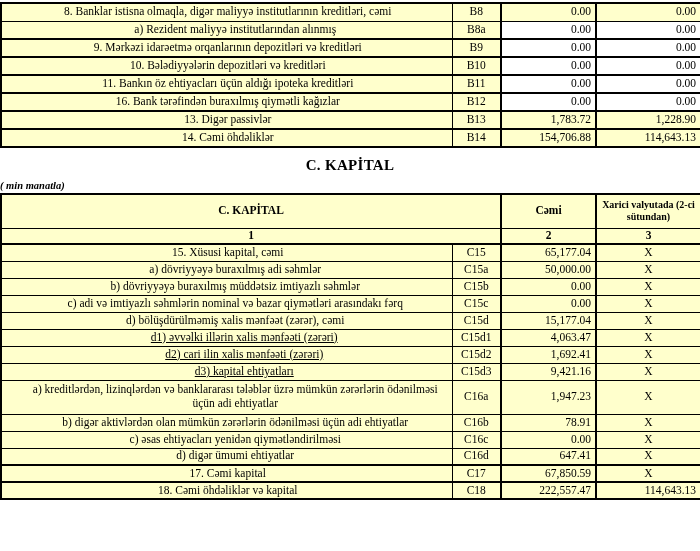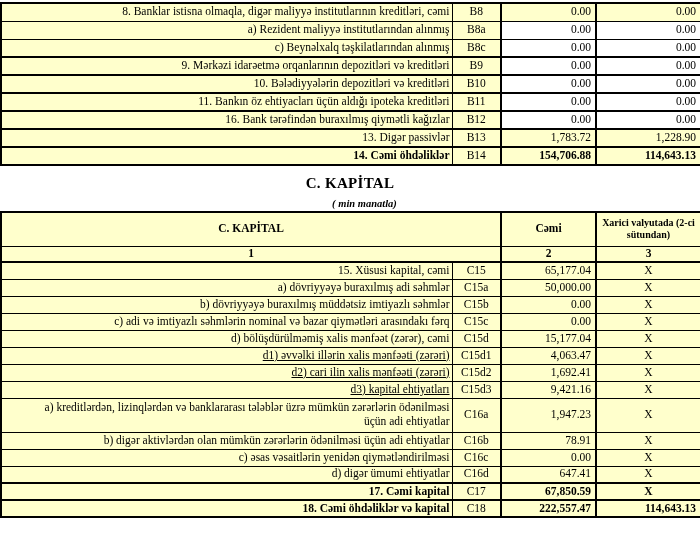--- a/index.html
+++ b/index.html
@@ -24,30 +24,30 @@
     padding: 0;
     font-size: 11.5px;
     line-height: 1.18;
     vertical-align: middle;
     background: var(--cell-yellow);
     overflow: hidden;
     font-weight: normal;
   }
   tr.group-start td, tr.group-start th { border-top-width: 2px; }
 
-  td.label { text-align: right; padding-left: 4px; padding-right: 2px; }
+  td.label { text-align: center; padding-left: 4px; padding-right: 2px; }
   td.label.indent-1 { padding-left: 19px; margin-left: 25px; }
   td.label.indent-2 { padding-left: 37px; text-decoration: underline; }
   td.code  { text-align: center; border-left-width: 1px; border-right-width: 2px; font-family: Liberation Serif, serif; }
   td.total { text-align: right; padding-right: 4px; border-right-width: 2px; }
   td.foreign { text-align: right; padding-right: 4px; }
   td.white { background: #ffffff; }
   td.x-cell { text-align: center; padding-right: 0; }
 
-  tr.bold td.label, tr.bold td.total, tr.bold td.foreign { font-weight: bold; }
+  tr.bold td.label, tr.bold td.total, tr.bold td.foreign { font-weight: normal; }
 
   #liabilities-table td { height: 18px; }
   #capital-table td { height: 17px; }
   #capital-table tr.tall td { height: 34px; }
 
   .hdr { text-align: center; font-weight: bold; }
   #capital-table th.hdr-title, #capital-table th.hdr-total { height: 34px; }
   #capital-table th.hdr-total, #capital-table th.hdr-foreign { border-left-width: 2px; }
   #capital-table th.hdr-foreign { font-size: 10px; line-height: 1.25; padding: 0 2px; }
   #capital-table td.colnum { height: 16px; text-align: center; font-weight: bold; }
@@ -55,27 +55,26 @@
 
   .section-title {
     text-align: center;
     font-weight: bold;
     font-size: 15px;
     margin-top: 9px;
     margin-bottom: 6px;
     letter-spacing: 0.3px;
   }
   .unit-note {
-    text-align: center;
+    text-align: left;
     font-style: italic;
     font-weight: bold;
     font-size: 10.5px;
     padding-right: 3px;
     margin-bottom: 2px;
-    margin-left: 32px;
   }
 </style>
 </head>
 <body>
 
 <div class="page">
 
   <table id="liabilities-table">
     <colgroup>
       <col style="width:451px">
@@ -86,26 +85,20 @@
     <tbody>
         <tr class="group-start">
     <td class="label indent-0">8. Banklar istisna olmaqla, digər maliyyə institutlarının kreditləri, cəmi</td>
     <td class="code">B8</td>
     <td class="total">0.00</td>
     <td class="foreign">0.00</td>
   </tr>
         <tr>
     <td class="label indent-1">a) Rezident maliyyə institutlarından alınmış</td>
     <td class="code">B8a</td>
-    <td class="total white">0.00</td>
-    <td class="foreign white">0.00</td>
-  </tr>
-        <tr>
-    <td class="label indent-1">c) Beynəlxalq təşkilatlarından alınmış</td>
-    <td class="code">B8c</td>
     <td class="total white">0.00</td>
     <td class="foreign white">0.00</td>
   </tr>
         <tr class="group-start">
     <td class="label indent-0">9. Mərkəzi idarəetmə orqanlarının depozitləri və kreditləri</td>
     <td class="code">B9</td>
     <td class="total white">0.00</td>
     <td class="foreign white">0.00</td>
   </tr>
         <tr class="group-start">
@@ -217,21 +210,21 @@
     <td class="total">1,947.23</td>
     <td class="foreign x-cell">X</td>
   </tr>
         <tr>
     <td class="label indent-1">b) digər aktivlərdən olan mümkün zərərlərin ödənilməsi üçün adi ehtiyatlar</td>
     <td class="code">C16b</td>
     <td class="total">78.91</td>
     <td class="foreign x-cell">X</td>
   </tr>
         <tr>
-    <td class="label indent-1">c) əsas vəsaitlərin yenidən qiymətləndirilməsi</td>
+    <td class="label indent-1">c) əsas ehtiyacları yenidən qiymətləndirilməsi</td>
     <td class="code">C16c</td>
     <td class="total">0.00</td>
     <td class="foreign x-cell">X</td>
   </tr>
         <tr>
     <td class="label indent-1">d) digər ümumi ehtiyatlar</td>
     <td class="code">C16d</td>
     <td class="total">647.41</td>
     <td class="foreign x-cell">X</td>
   </tr>

